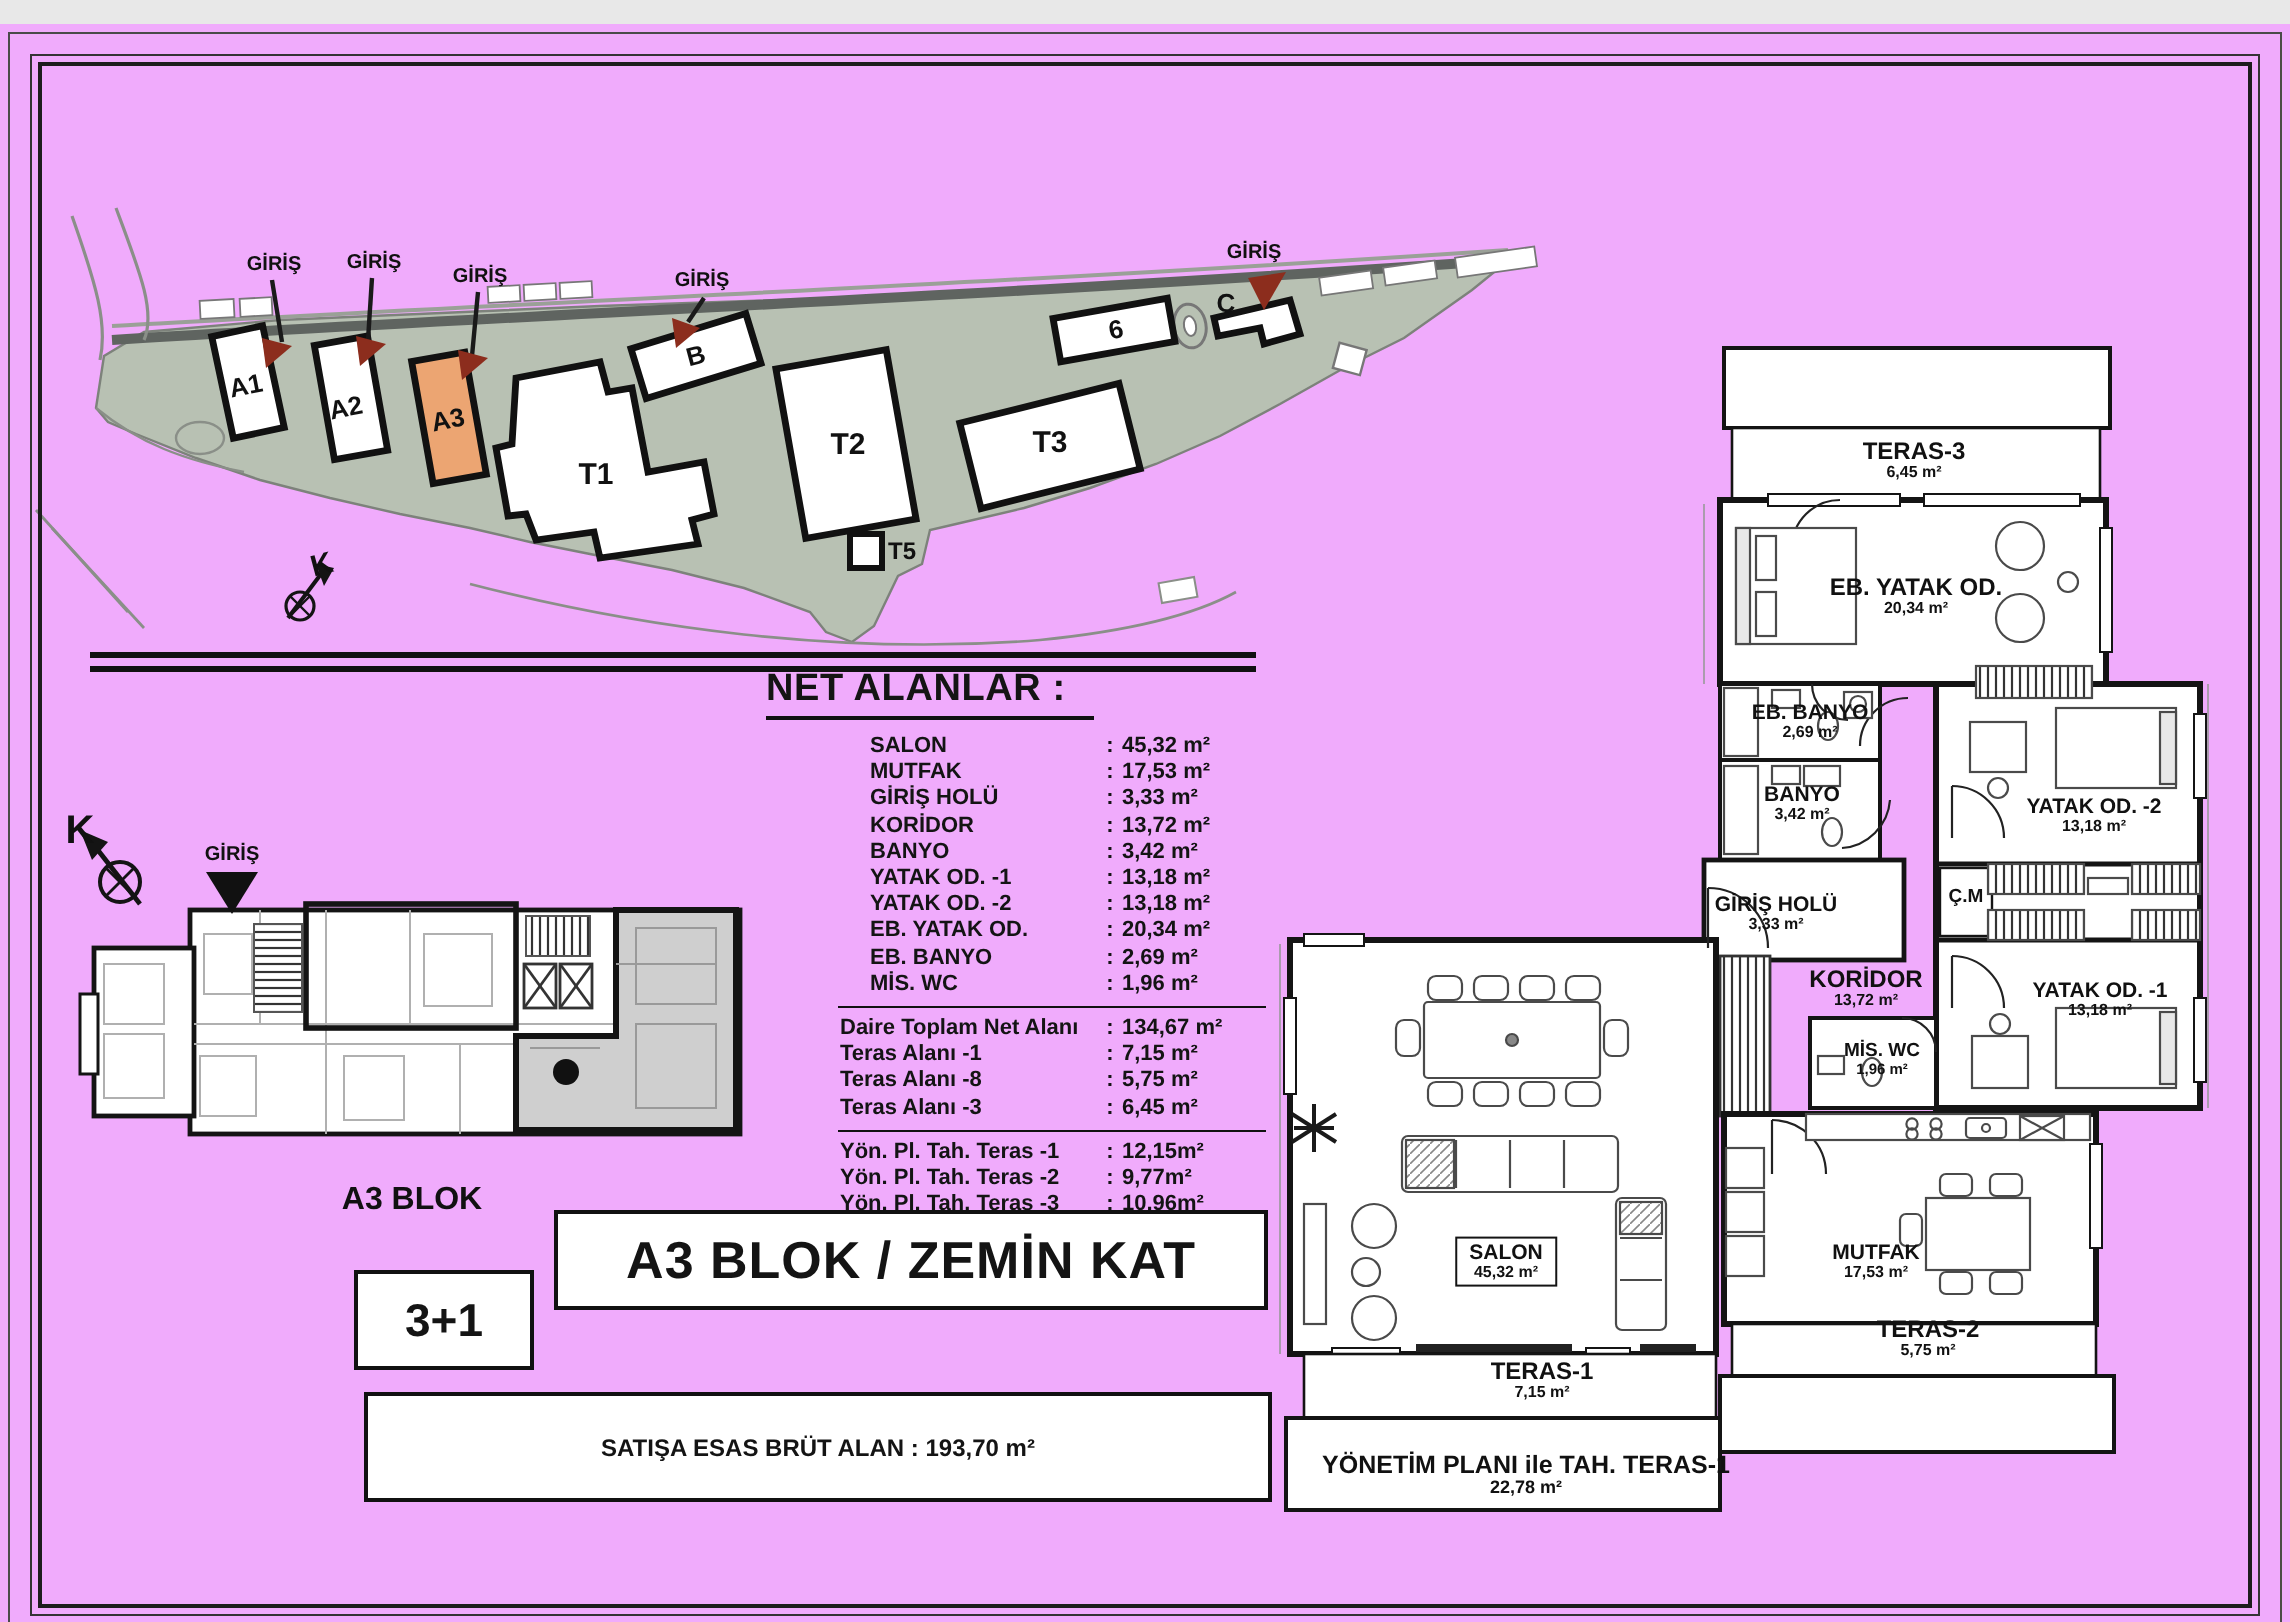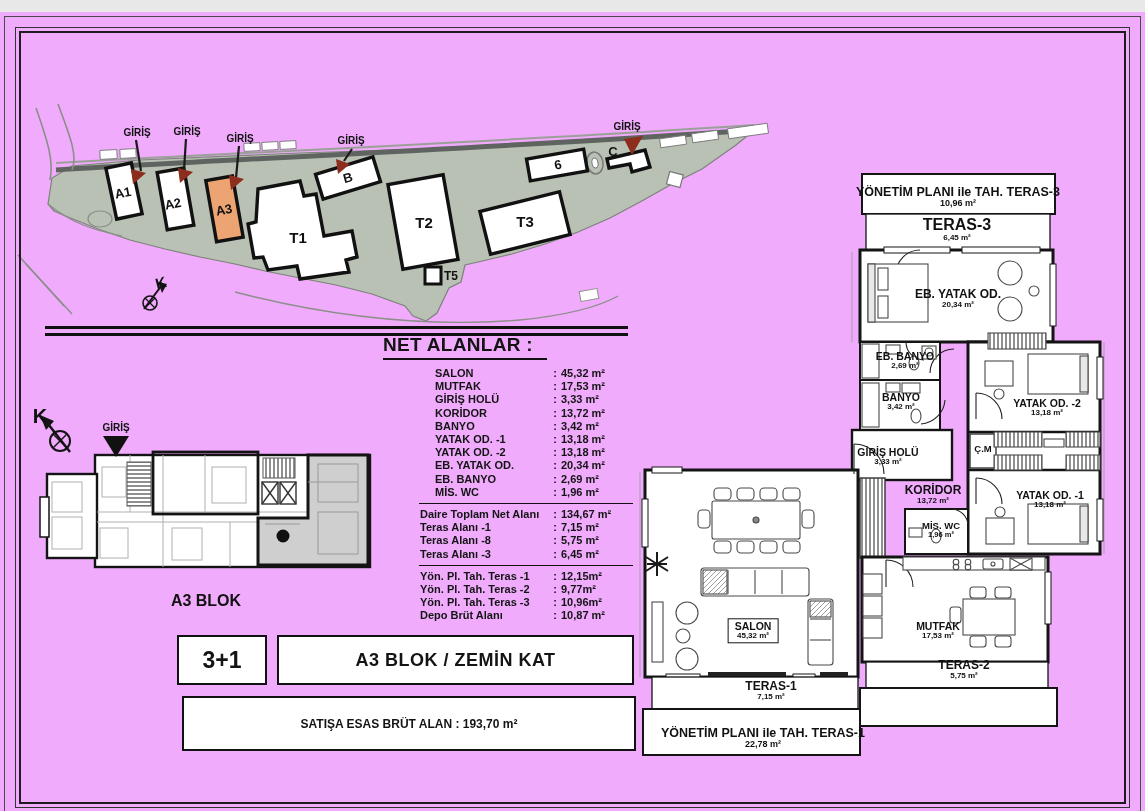--- a/index.html
+++ b/index.html
@@ -25,21 +25,21 @@
   .netGroup{margin-top:7px;}
   .netRow{display:flex;font-size:11px;font-weight:bold;line-height:13.2px;}
   .netRow .nl{flex:1;margin-left:52px;}
   .g23 .netRow .nl{margin-left:37px;}
   .netRow .nc{width:12px;text-align:center;}
   .netRow .nv{width:72px;}
   .netSep{border:none;border-top:1.7px solid #111;margin:4px 0 4px 36px;}
   .boxLbl{position:absolute;border:2.5px solid #111;background:#fff;display:flex;
           align-items:center;justify-content:center;font-weight:bold;}
   #unitTypeBox{left:177px;top:623px;width:86px;height:46px;font-size:23px;}
-  #titleBox{left:277px;top:623px;width:353px;height:46px;font-size:18px;letter-spacing:.5px;}
+  #titleBox{left:277px;top:593px;width:353px;height:46px;font-size:26px;letter-spacing:.5px;}
   #grossBox{left:182px;top:684px;width:450px;height:51px;font-size:12px;}
 </style>
 </head>
 <body>
 
 <div class="canvas">
 
 <svg class="art" width="1145" height="811" viewBox="0 0 1145 811">
   <defs>
     <pattern id="pv" width="4" height="6" patternUnits="userSpaceOnUse">
@@ -467,26 +467,22 @@
 <div class="boxLbl" id="unitTypeBox">
       <span>3+1</span>
     </div>
 <div class="boxLbl" id="titleBox">
       <span>A3 BLOK / ZEMİN KAT</span>
     </div>
 <div class="boxLbl" id="grossBox">
       <span>SATIŞA ESAS BRÜT ALAN : 193,70 m²</span>
     </div>
 
-<div class="lbl room big" style="left:958px;top:185px">
-  <div class="rname">YÖNETİM PLANI ile TAH. TERAS-3</div>
-  <div class="rarea">10,96 m²</div>
-</div>
 <div class="lbl room" style="left:957px;top:218px">
-  <div class="rname" style="font-size:16px">TERAS-3</div>
+  <div class="rname" style="font-size:12px">TERAS-3</div>
   <div class="rarea">6,45 m²</div>
 </div>
 <div class="lbl room" style="left:958px;top:286px">
   <div class="rname" style="font-size:12px">EB. YATAK OD.</div>
   <div class="rarea">20,34 m²</div>
 </div>
 <div class="lbl room" style="left:905px;top:349px">
   <div class="rname">EB. BANYO</div>
   <div class="rarea">2,69 m²</div>
 </div>

